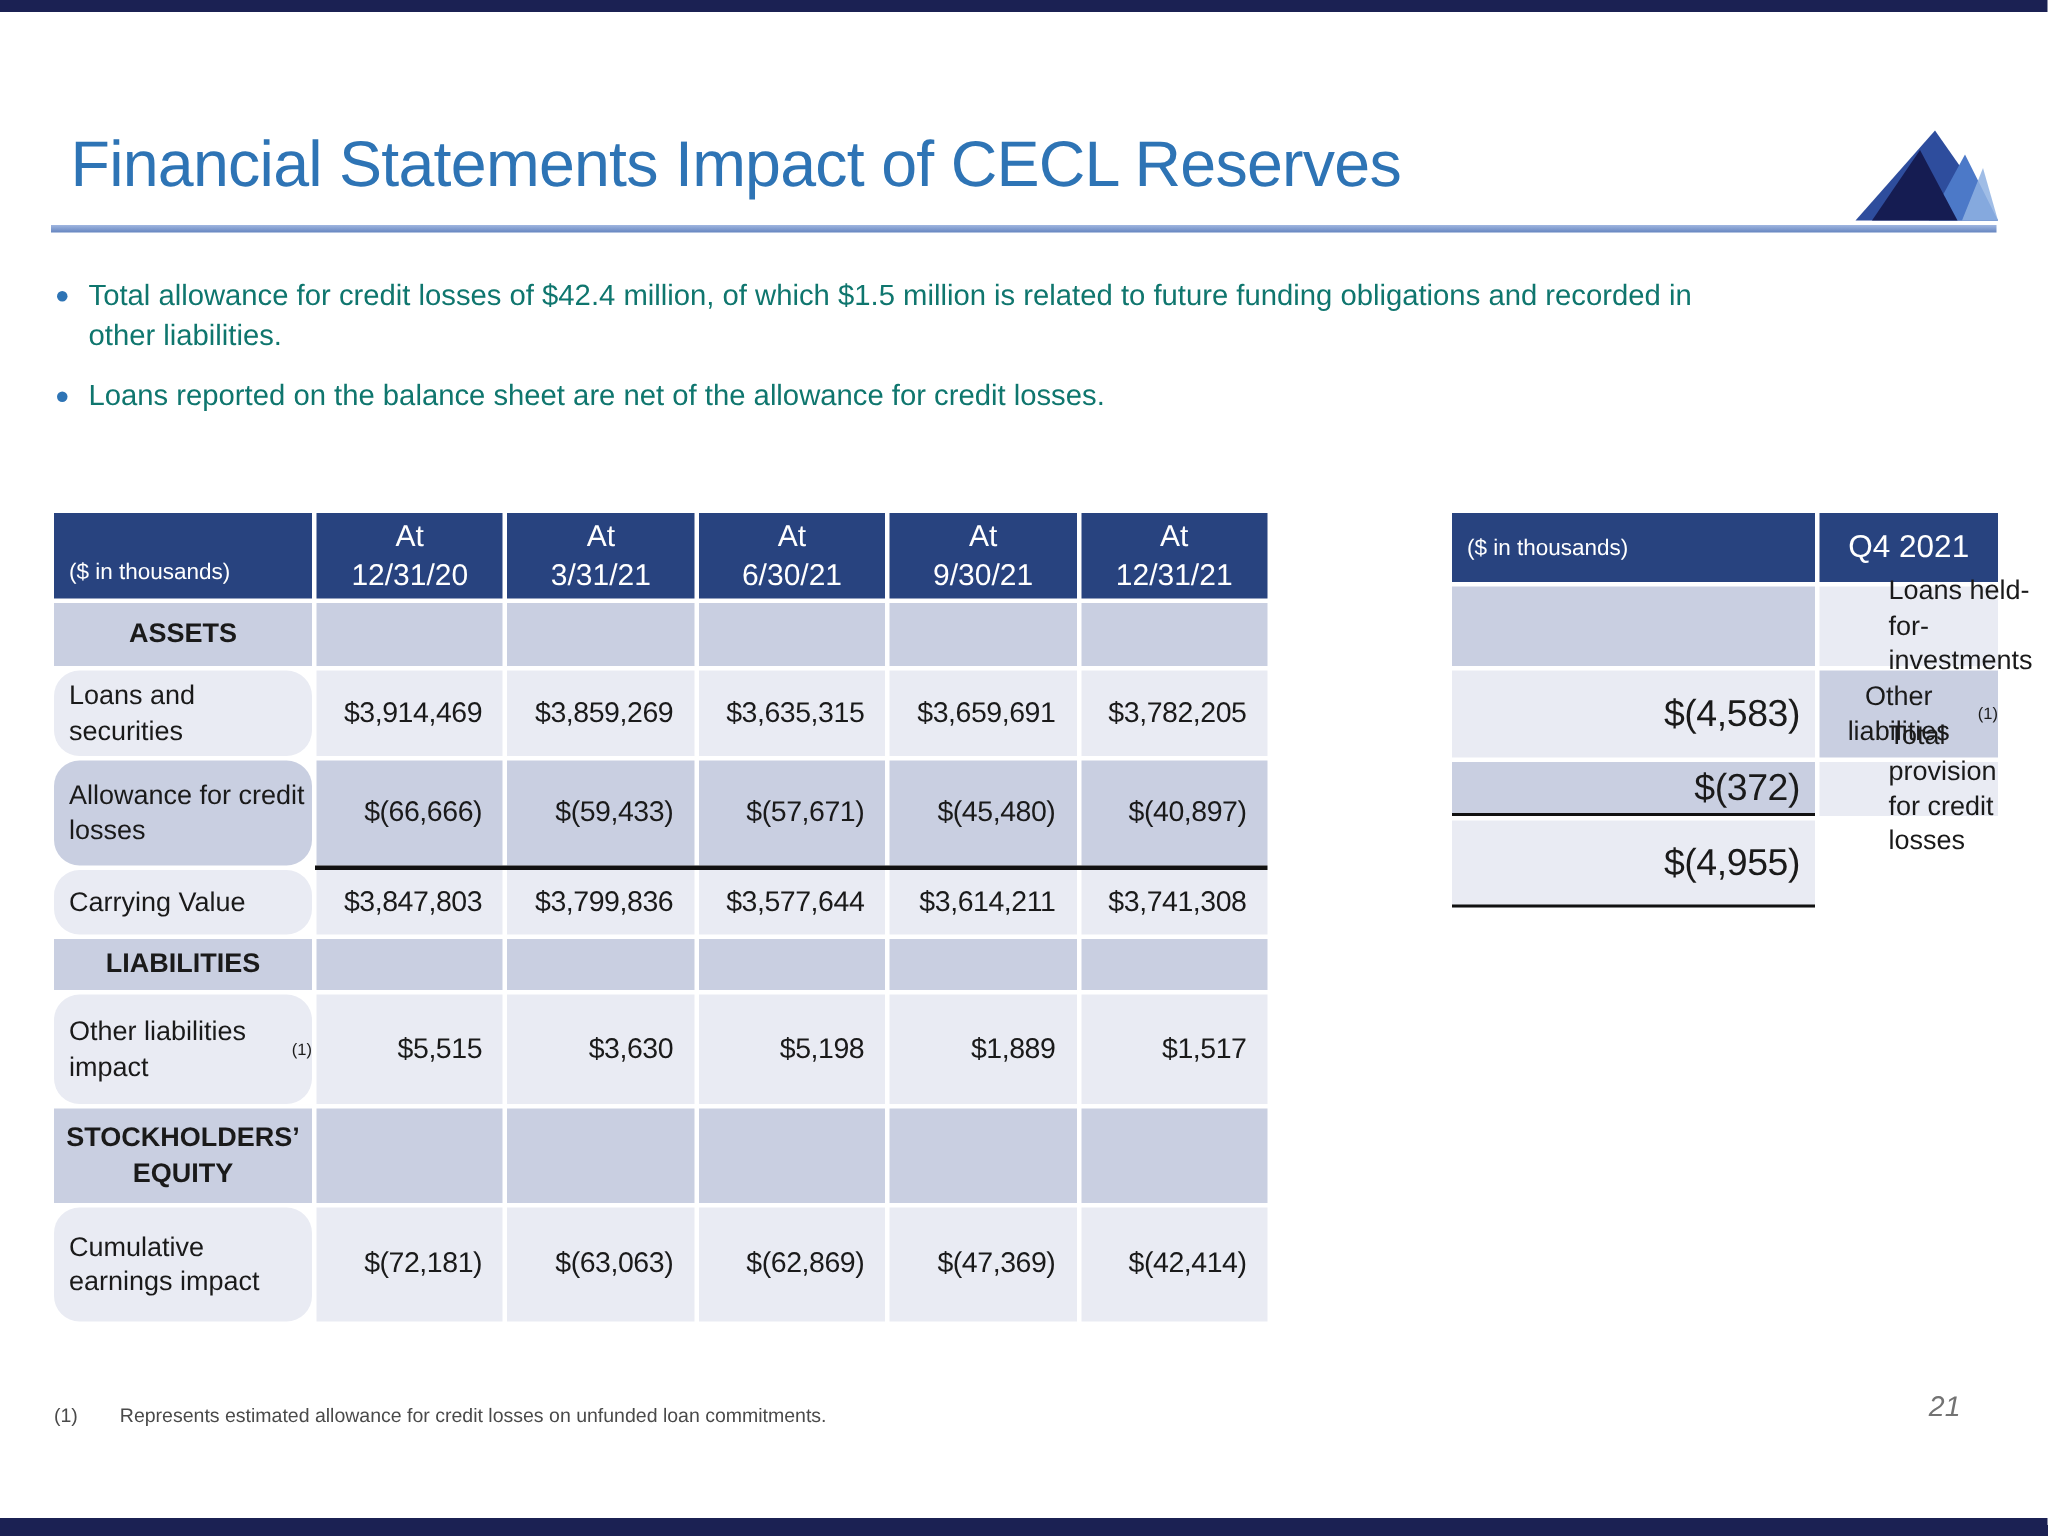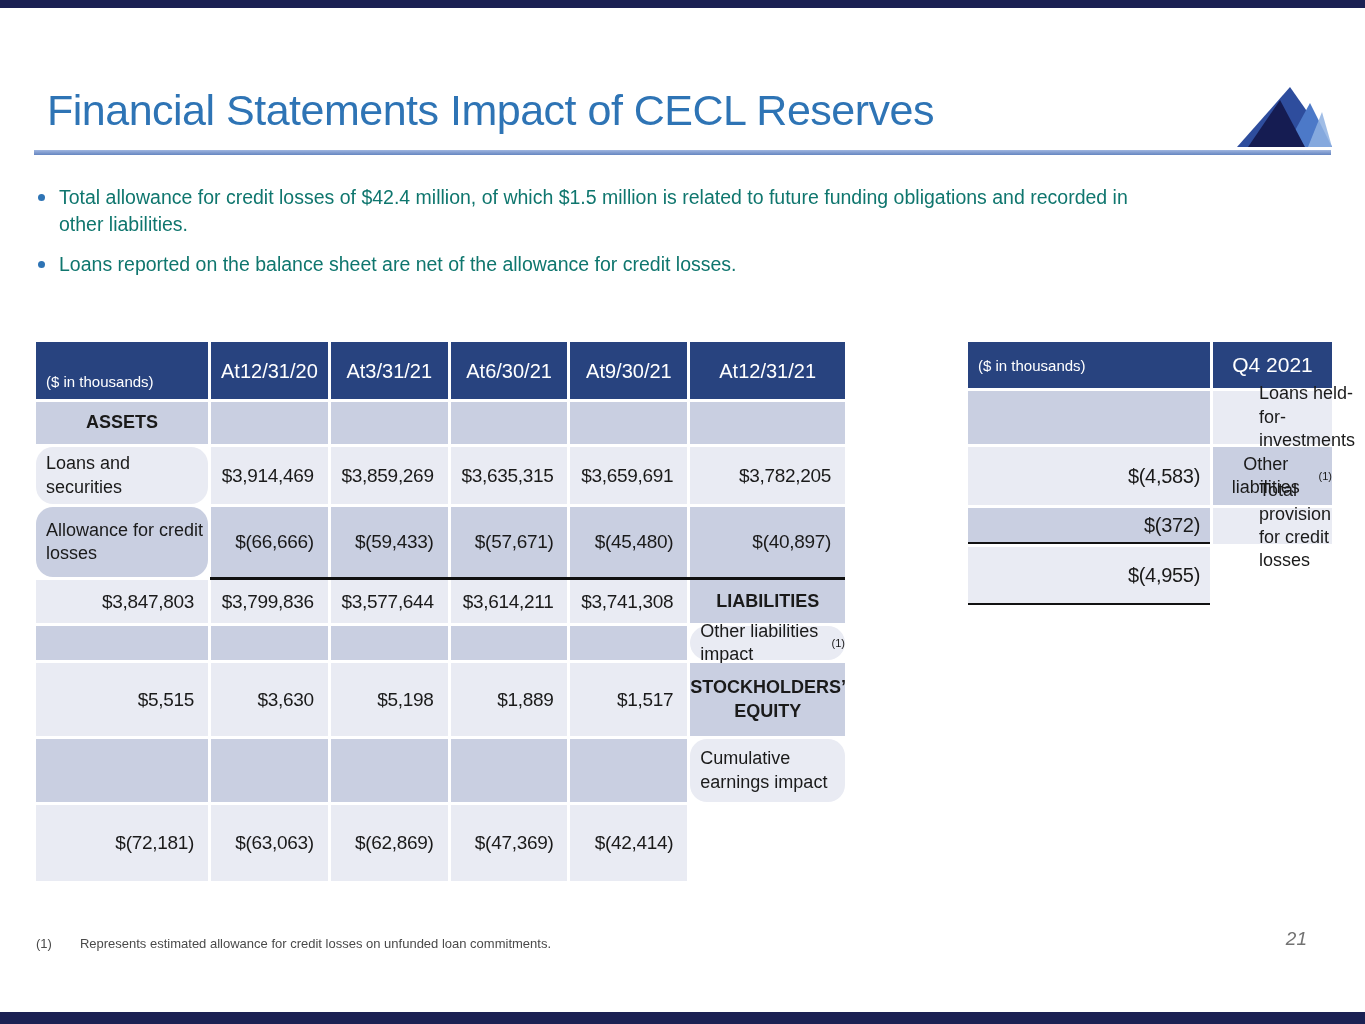--- a/index.html
+++ b/index.html
@@ -33,42 +33,42 @@
     display:grid;width:809px;
     grid-template-columns:172px repeat(5,1fr);
     grid-template-rows:57px 42px 57px 70px 43px 34px 73px 63px 76px;
     gap:3px;background:#ffffff;
   }
   .cell{display:flex;align-items:center;}
   .navy{background:#28437f;color:#ffffff;}
   .dark{background:#c9cfe1;}
   .light{background:#e9ebf3;}
   .unit{align-items:flex-end;padding:0 0 9px 10px;font-size:15px;}
-  .colhead{justify-content:center;font-size:20px;line-height:1.3;text-align:center;}
+  .colhead{flex-direction:column;justify-content:center;font-size:20px;line-height:1.3;text-align:center;}
   .label{padding-left:10px;font-size:18px;line-height:1.3;border-radius:17px;}
   .section{justify-content:center;text-align:center;font-weight:bold;font-size:18px;line-height:1.3;}
   .val{justify-content:flex-end;padding-right:14px;font-size:19px;letter-spacing:-0.3px;}
   sup{font-size:11px;line-height:0;vertical-align:6px;}
   .sum-line{position:absolute;left:174px;top:235px;width:635px;height:2.5px;background:#111111;}
 
   
   .prov-table-wrap{position:absolute;left:968px;top:342px;width:364px;}
   .prov-grid{
     display:grid;width:364px;
     grid-template-columns:242px 119px;
     grid-template-rows:46px 53px 58px 36px 58px;
     gap:3px;background:#ffffff;
   }
   .p-unit{padding-left:10px;font-size:15px;}
   .p-period{justify-content:center;font-size:21px;}
   .p-label{padding-left:8px;font-size:18px;line-height:1.3;}
   .p-bold{font-weight:bold;}
   .p-indent{padding-left:46px;}
   .p-center{justify-content:center;padding-left:0;text-align:center;}
-  .p-val{justify-content:flex-end;padding-right:10px;font-size:20px;letter-spacing:-0.3px;}
+  .p-val{justify-content:flex-end;padding-right:10px;font-size:25px;letter-spacing:-0.3px;}
   .v-underline{border-bottom:2.5px solid #111111;}
 
   .footnote{position:absolute;left:36px;top:936px;display:flex;font-size:13px;color:#4a4a4a;}
   .footnote .fn-marker{margin-right:28px;}
   .page-number{position:absolute;right:58px;top:928px;font-size:19px;font-style:italic;color:#737373;}
 </style>
 </head>
 <body>
 
 <div class="edge-bar top"></div>
@@ -134,20 +134,21 @@
       <div class="cell light val">$3,859,269</div>
       <div class="cell light val">$3,635,315</div>
       <div class="cell light val">$3,659,691</div>
       <div class="cell light val">$3,782,205</div>
       <div class="cell dark label">Allowance for credit losses</div>
       <div class="cell dark val">$(66,666)</div>
       <div class="cell dark val">$(59,433)</div>
       <div class="cell dark val">$(57,671)</div>
       <div class="cell dark val">$(45,480)</div>
       <div class="cell dark val">$(40,897)</div>
+      <div class="cell light label">Carrying Value</div>
       <div class="cell light val">$3,847,803</div>
       <div class="cell light val">$3,799,836</div>
       <div class="cell light val">$3,577,644</div>
       <div class="cell light val">$3,614,211</div>
       <div class="cell light val">$3,741,308</div>
       <div class="cell dark section">LIABILITIES</div>
       <div class="cell dark val"></div>
       <div class="cell dark val"></div>
       <div class="cell dark val"></div>
       <div class="cell dark val"></div>

